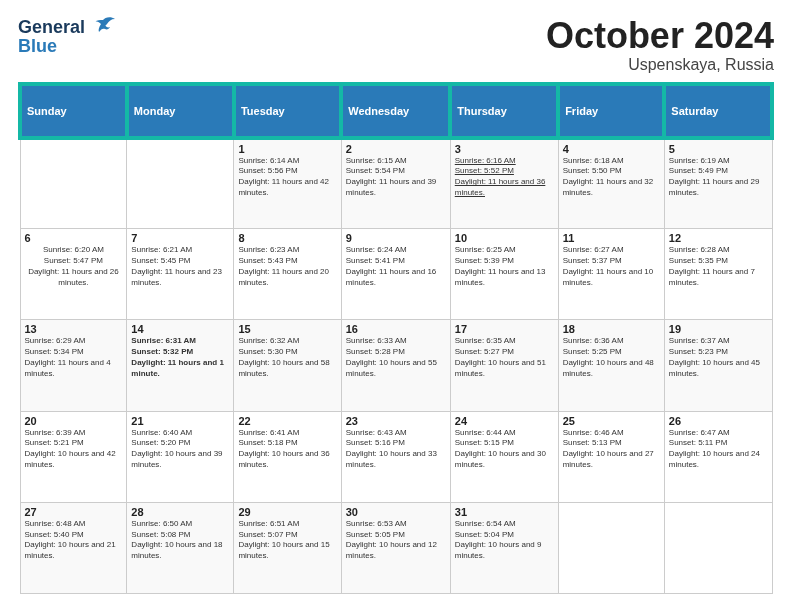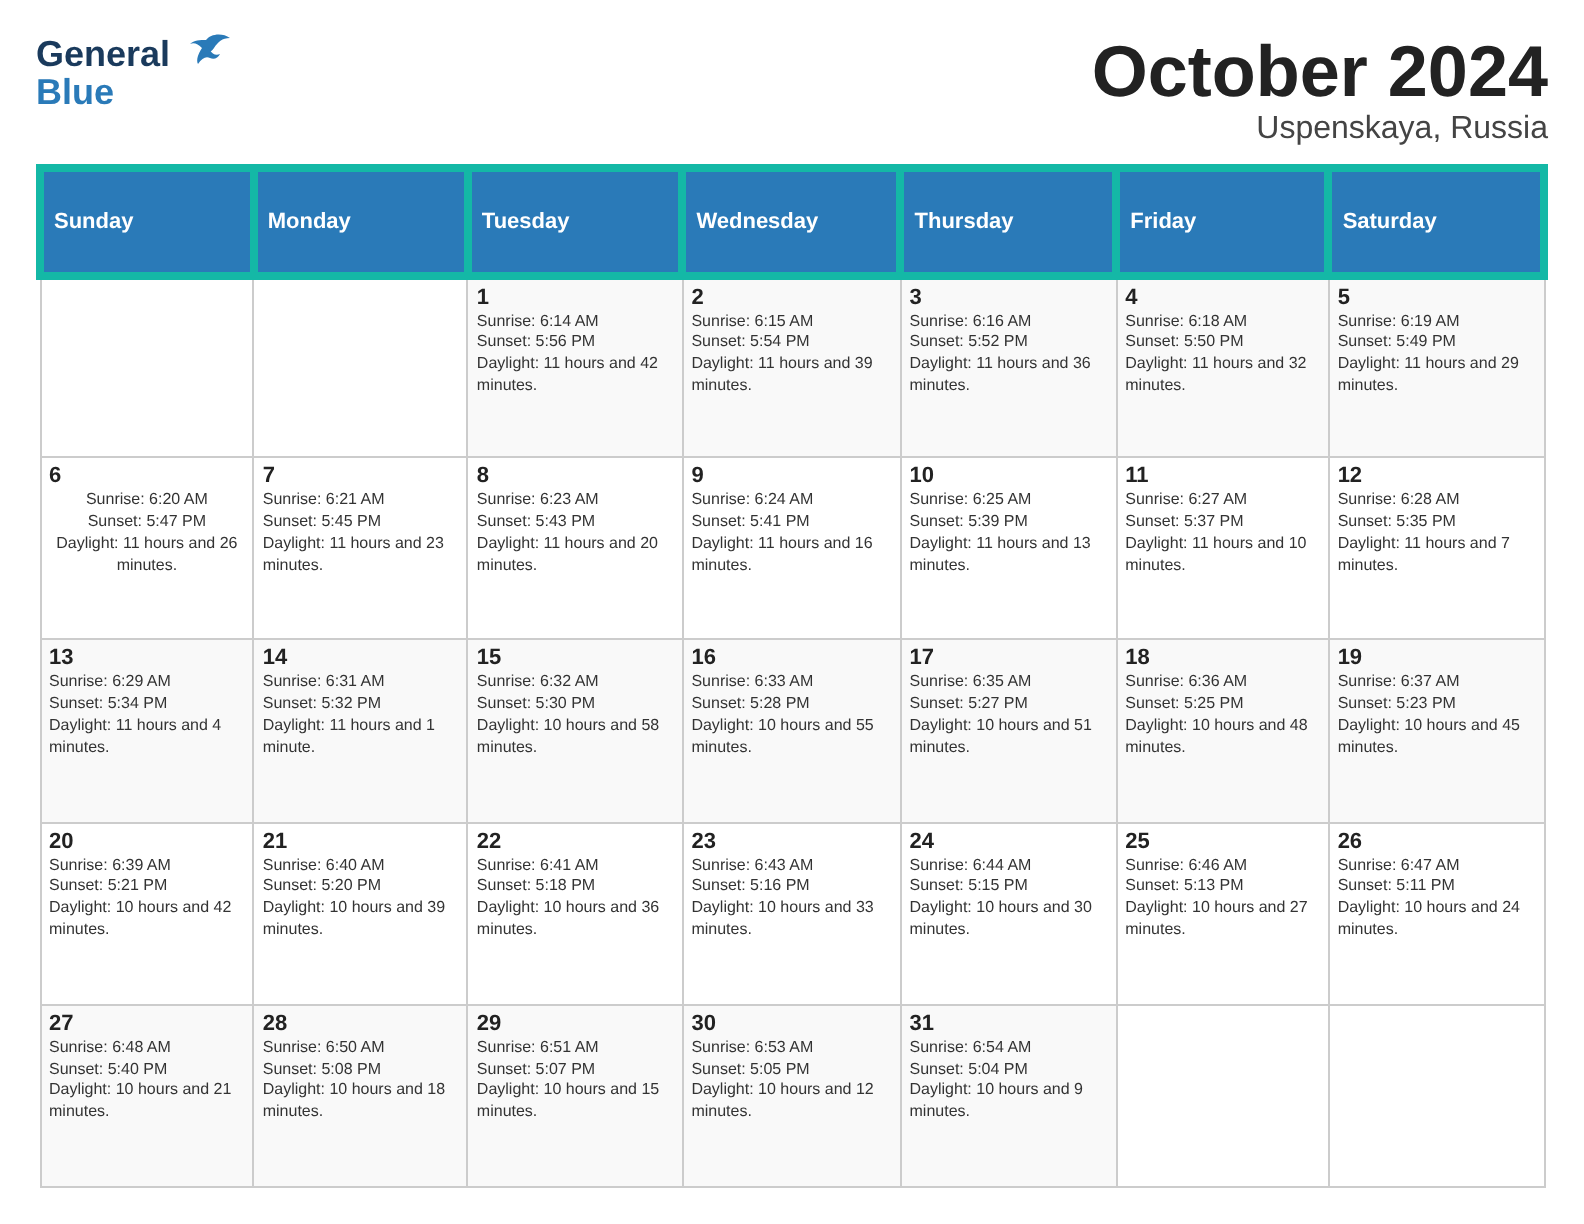--- a/index.html
+++ b/index.html
@@ -135,21 +135,21 @@
 Daylight: 11 hours and 42 minutes.</div>
           </td>
           <td>
             <span class="day-num">2</span>
             <div class="cell-text" style="white-space: pre-line;">Sunrise: 6:15 AM
 Sunset: 5:54 PM
 Daylight: 11 hours and 39 minutes.</div>
           </td>
           <td>
             <span class="day-num">3</span>
-            <div class="cell-text" style="white-space: pre-line;">Sunrise: 6:16 AM
+            <div class="cell-text" style="white-space: pre-line; text-decoration: underline;">Sunrise: 6:16 AM
 Sunset: 5:52 PM
 Daylight: 11 hours and 36 minutes.</div>
           </td>
           <td>
             <span class="day-num">4</span>
             <div class="cell-text" style="white-space: pre-line;">Sunrise: 6:18 AM
 Sunset: 5:50 PM
 Daylight: 11 hours and 32 minutes.</div>
           </td>
           <td>
@@ -205,21 +205,21 @@
         </tr>
         <tr>
           <td>
             <span class="day-num">13</span>
             <div class="cell-text" style="white-space: pre-line;">Sunrise: 6:29 AM
 Sunset: 5:34 PM
 Daylight: 11 hours and 4 minutes.</div>
           </td>
           <td>
             <span class="day-num">14</span>
-            <div class="cell-text" style="white-space: pre-line;">Sunrise: 6:31 AM
+            <div class="cell-text" style="white-space: pre-line; font-weight: bold;">Sunrise: 6:31 AM
 Sunset: 5:32 PM
 Daylight: 11 hours and 1 minute.</div>
           </td>
           <td>
             <span class="day-num">15</span>
             <div class="cell-text" style="white-space: pre-line;">Sunrise: 6:32 AM
 Sunset: 5:30 PM
 Daylight: 10 hours and 58 minutes.</div>
           </td>
           <td>

